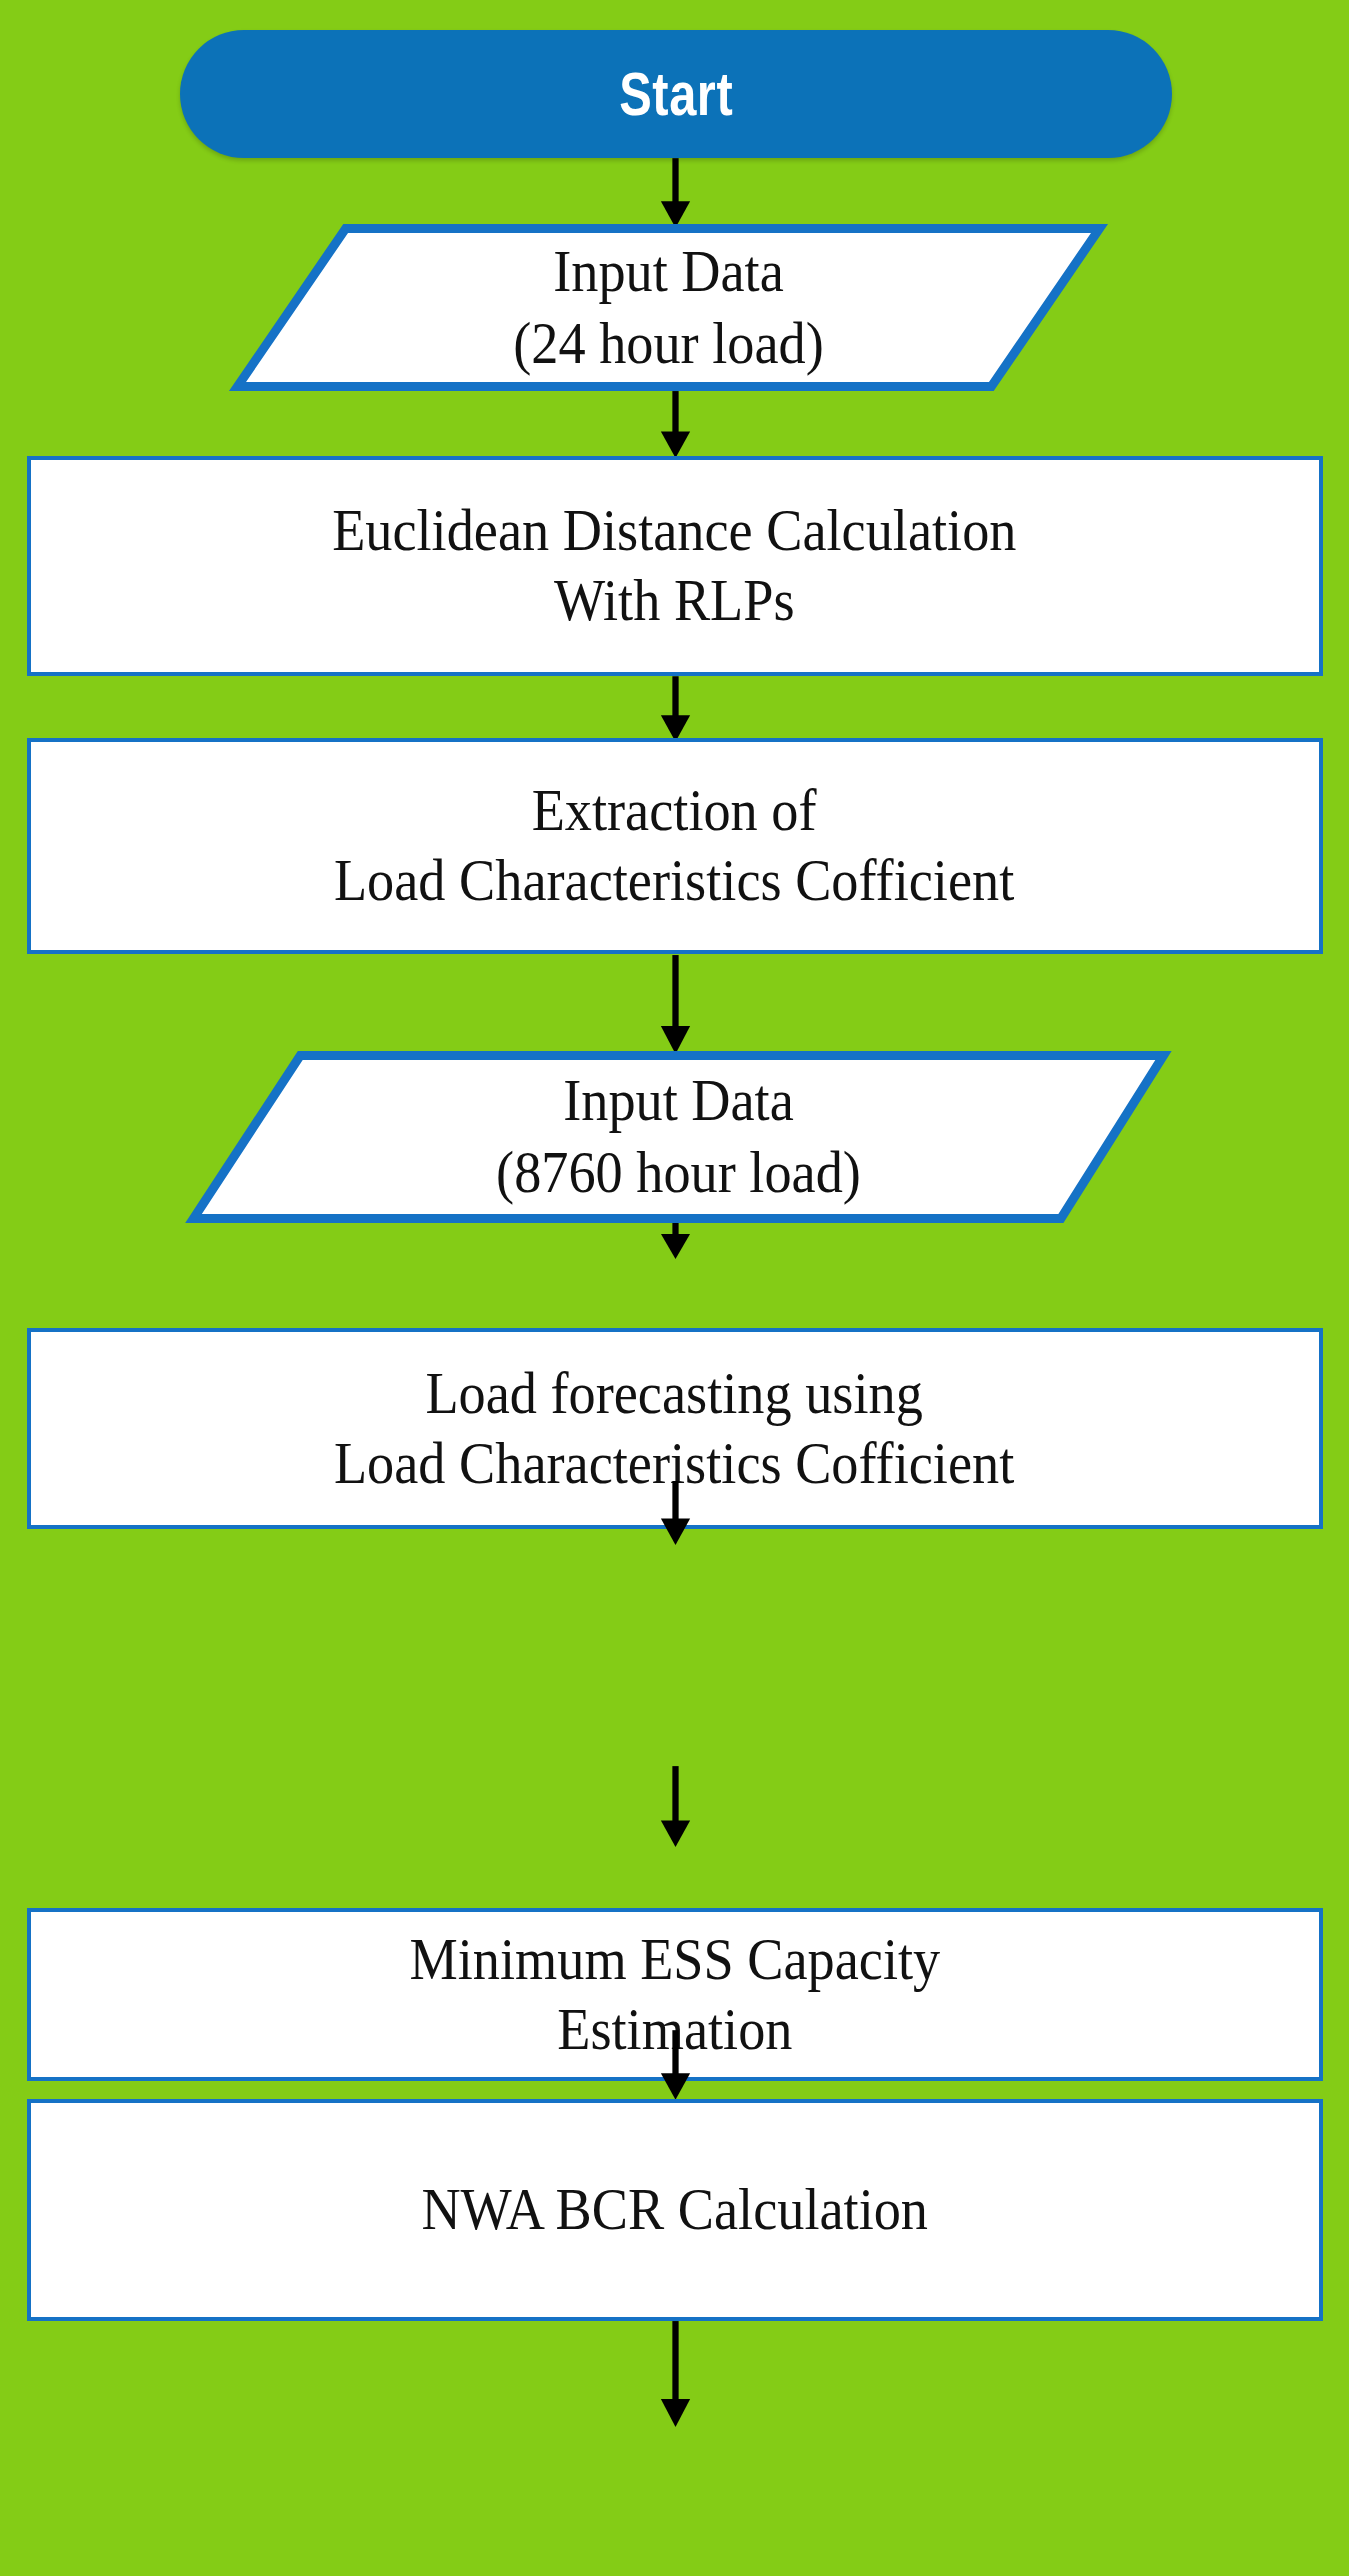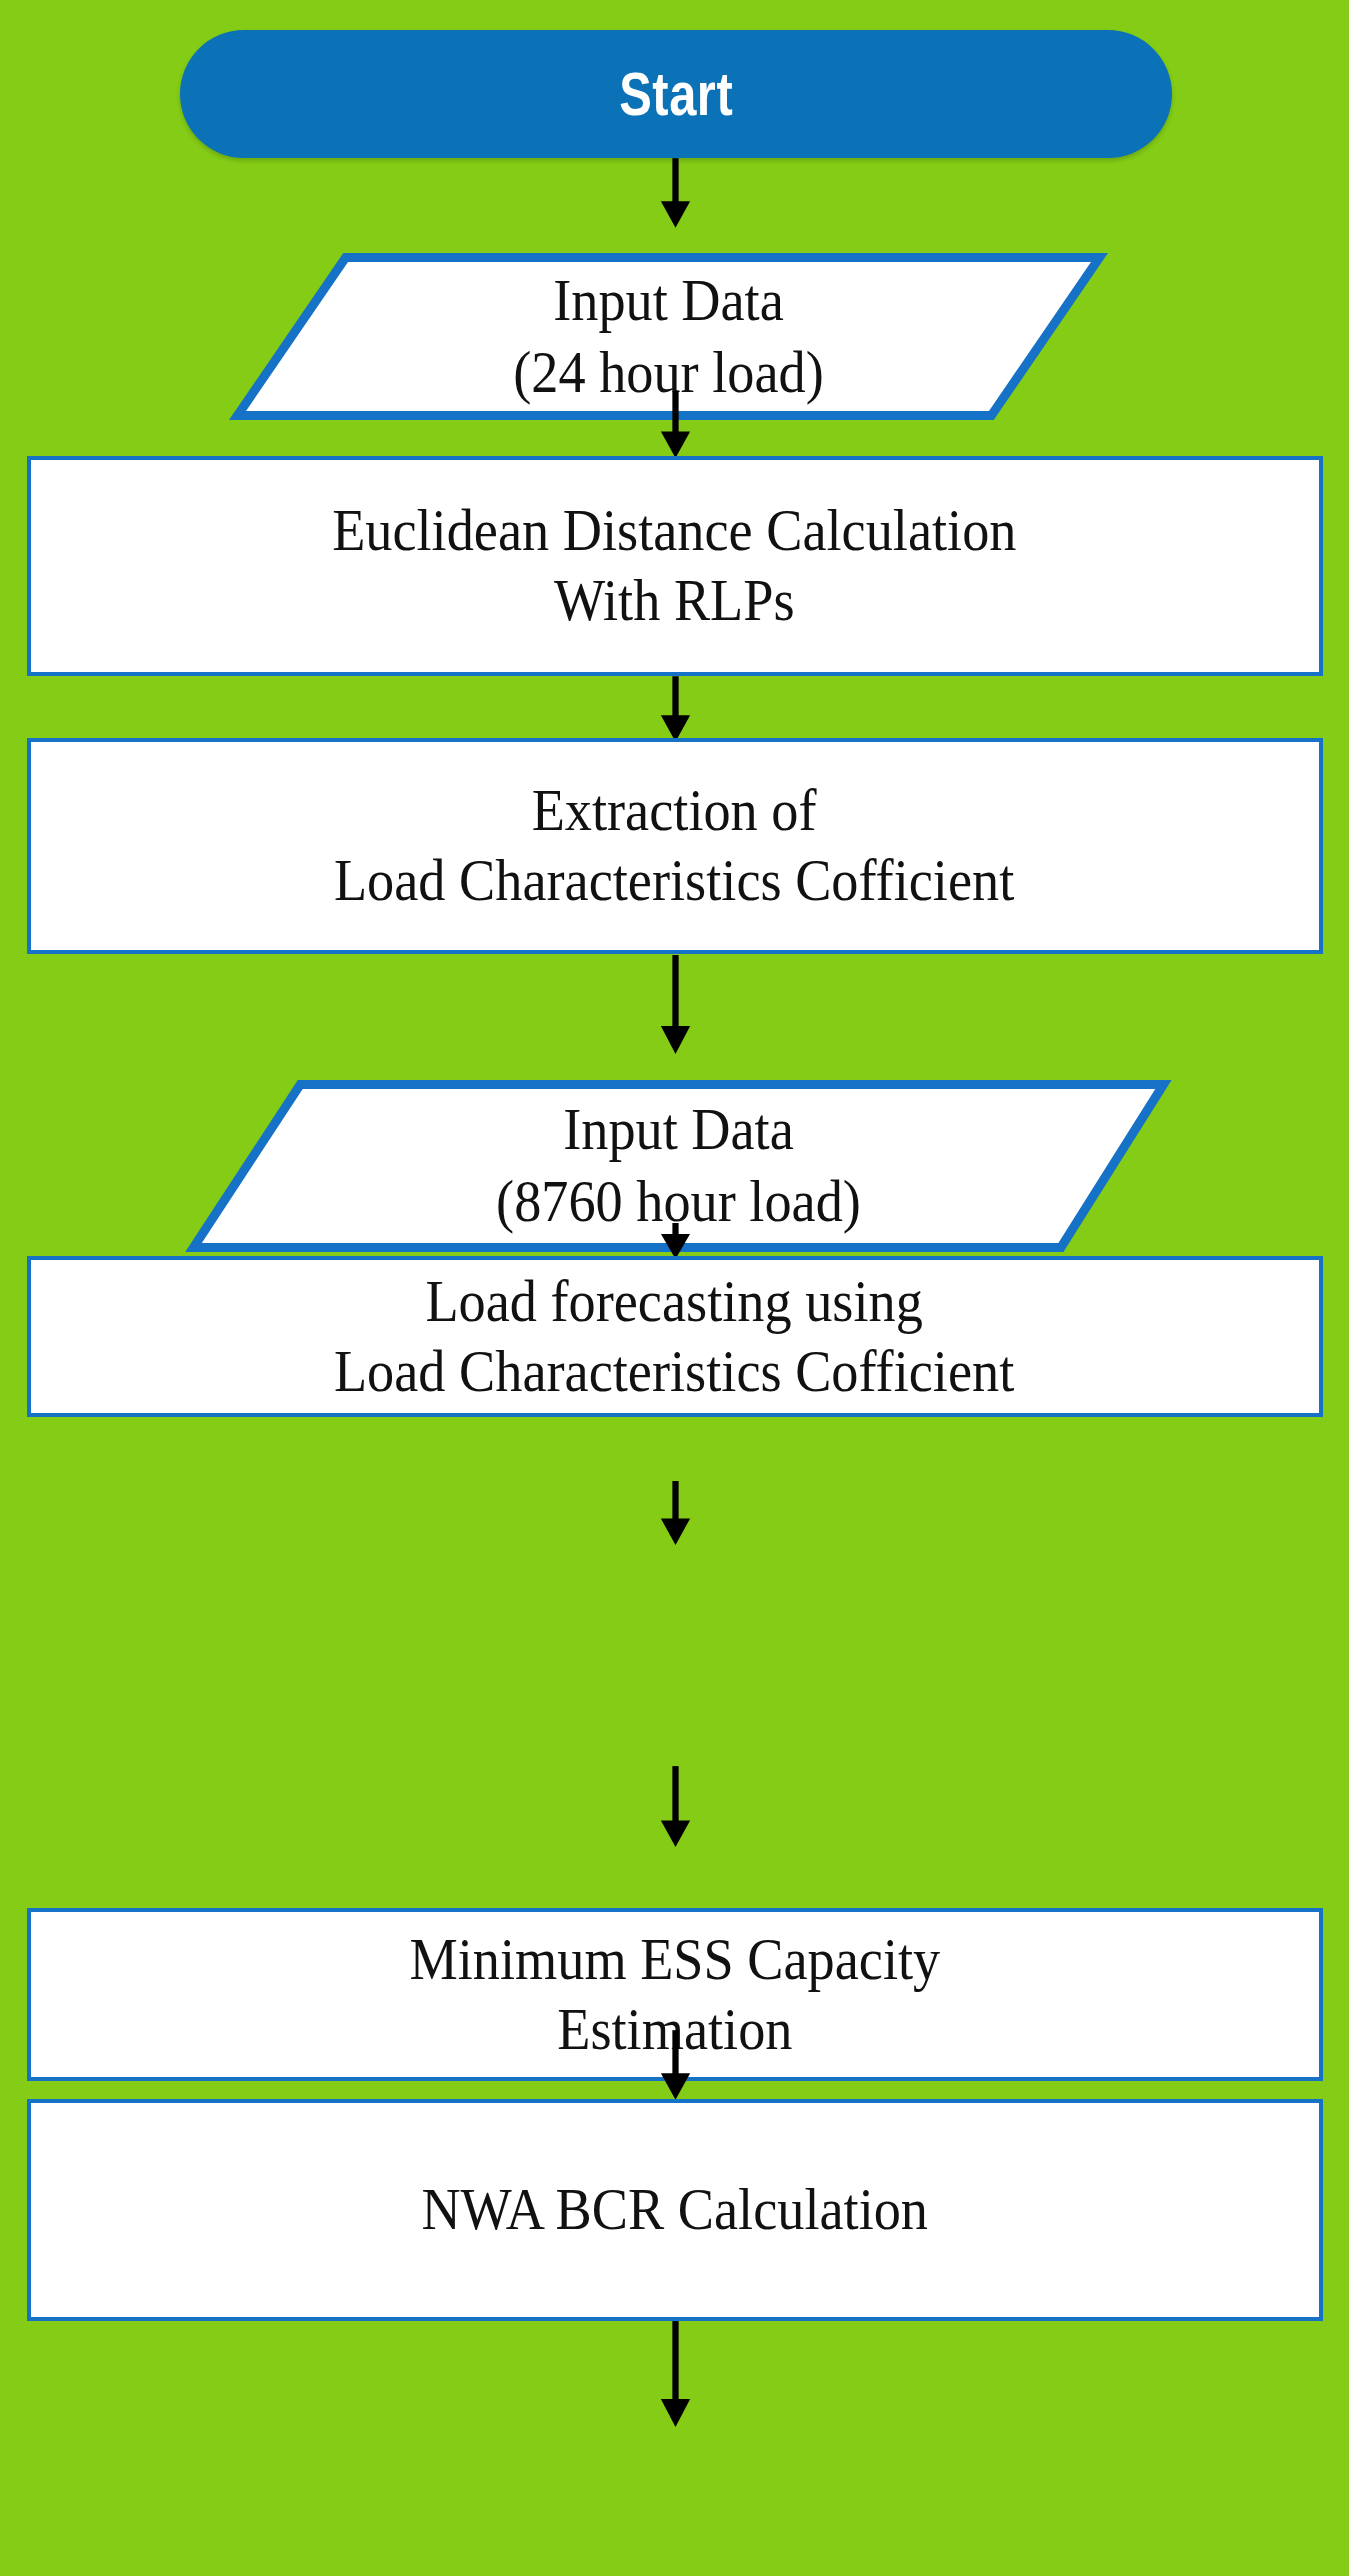--- a/index.html
+++ b/index.html
@@ -57,21 +57,20 @@
     line-height: 1.18;
     text-align: center;
     white-space: pre-line;
     transform: scaleX(0.92);
     padding: 0 8.4px;
   }
 
   
   .io {
     position: absolute;
-    margin-top: 29px;
   }
   .io svg {
     position: absolute;
     left: 0;
     top: 0;
     width: 100%;
     height: 100%;
     overflow: visible;
   }
   .io .io-label {
@@ -165,21 +164,21 @@
 (8760 hour load)</span>
   </div>
 
   <div class="connector" style="left:656px; top:1223px; width:39px; height:36px;">
     <svg width="39" height="36" viewBox="0 0 56 52">
       <line x1="28" y1="0" x2="28" y2="26" stroke="#000000" stroke-width="9"></line>
       <polygon points="28,52 7,16 49,16" fill="#000000"></polygon>
     </svg>
   </div>
 
-  <div class="process" style="left:26.5px; top:1256px; width:1296px; height:161px;">
+  <div class="process" style="left:26.5px; top:1328px; width:1296px; height:201px;">
     <span class="p-label">Load forecasting using
 Load Characteristics Cofficient</span>
   </div>
 
   <div class="connector" style="left:656px; top:1481px; width:39px; height:64px;">
     <svg width="39" height="64" viewBox="0 0 56 92">
       <line x1="28" y1="0" x2="28" y2="64" stroke="#000000" stroke-width="9"></line>
       <polygon points="28,92 7,54 49,54" fill="#000000"></polygon>
     </svg>
   </div>

